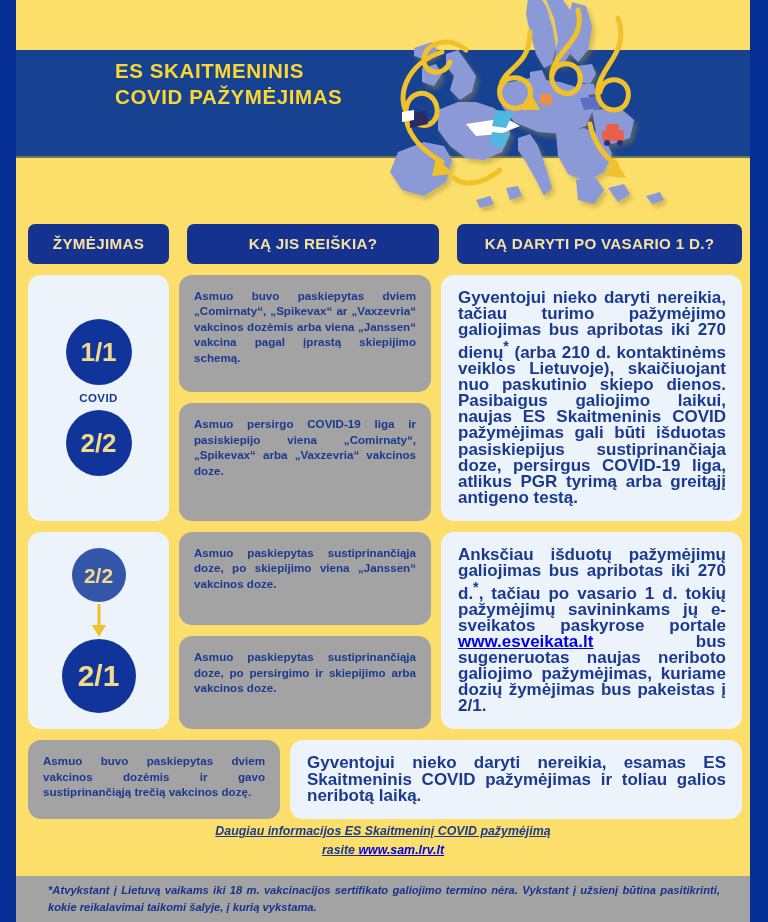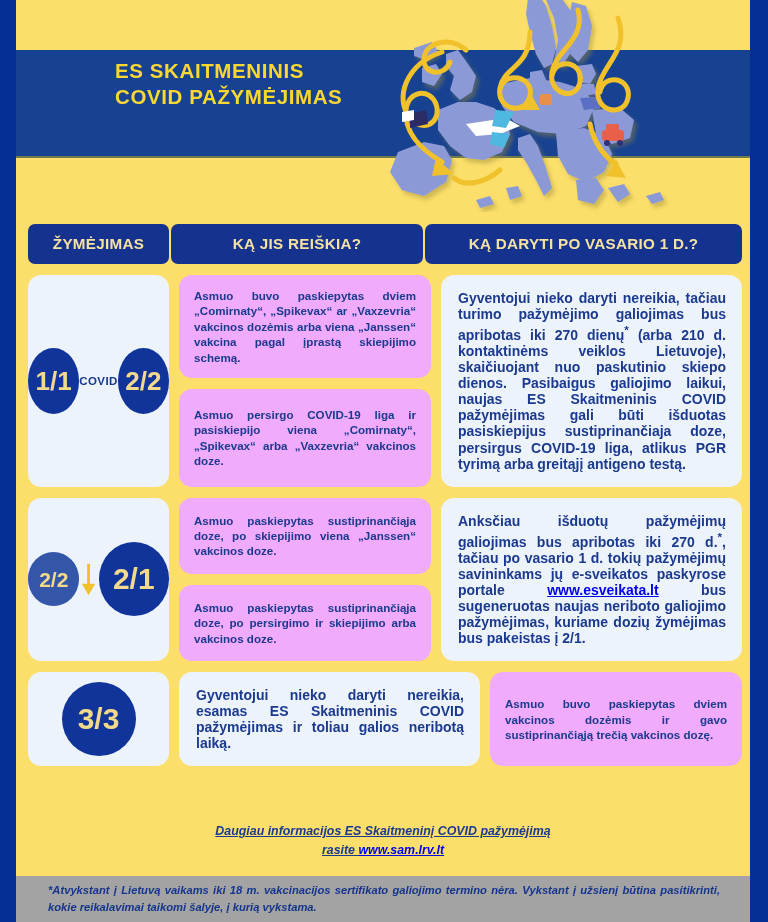--- a/index.html
+++ b/index.html
@@ -56,59 +56,59 @@
     pointer-events: none;
   }
   .map-wrap svg { display: block; width: 100%; height: 100%; }
 
   
   .table {
     position: absolute;
     left: 28px; top: 224px;
     width: 714px;
   }
-  .thead { display: flex; gap: 2px; }
+  .thead { display: flex; gap: 18px; }
   .th {
     background: #15328f;
     color: #f6e2a0;
     border-radius: 7px;
     font-weight: bold;
     font-size: 15.2px;
     letter-spacing: .3px;
     text-align: center;
     padding: 11px 4px 12px;
     white-space: nowrap;
   }
   .th.c1 { width: 141px; }
   .th.c2 { width: 252px; }
   .th.c3 { width: 301px; flex: 1; }
 
   .row { display: flex; gap: 10px; margin-top: 11px; align-items: stretch; }
   .cell { background: #edf3fb; border-radius: 13px; }
-  .cell.c1 { width: 141px; display: flex; 
+  .cell.c1 { width: 141px; display: flex; flex-direction: column;
              align-items: center; justify-content: center; }
   .cell.c2 { width: 252px; display: flex; flex-direction: column; gap: 11px;
              background: transparent; }
   .cell.c3 { flex: 1; display: flex; align-items: center;
              padding: 15px 16px 15px 17px; }
 
   .subcell {
-    background: #f0abfc; border-radius: 13px;
-    flex: 1; display: flex; align-items: center;
+    background: #a3a3a3; border-radius: 13px;
+    flex: 1; display: flex; align-items: flex-start;
     padding: 13px 15px;
   }
 
   .txt {
     color: #1b3a8f;
     font-size: 11.6px;
     line-height: 15.4px;
     text-align: justify;
     font-weight: 600;
   }
-  .txt.c3 { font-size: 14px; line-height: 16.1px; }
+  .txt.c3 { font-size: 17px; line-height: 16.1px; }
   .txt .lnk { text-decoration: underline; }
 
   
   .circle {
     border-radius: 50%;
     background: #10349a;
     color: #f3d98c;
     display: flex; align-items: center; justify-content: center;
     font-weight: bold;
     line-height: 1;
@@ -295,30 +295,27 @@
         <div class="subcell">
           <div class="txt">Asmuo paskiepytas sustiprinančiąja doze, po persirgimo ir skiepijimo arba vakcinos doze.</div>
         </div>
       </div>
       <div class="cell c3">
         <div class="txt c3"><span>Anksčiau išduotų pažymėjimų galiojimas bus apribotas iki 270 d.</span><sup>*</sup><span>, tačiau po vasario 1 d. tokių pažymėjimų savininkams jų e-sveikatos paskyrose portale </span><a class="lnk" href="#">www.esveikata.lt</a><span> bus sugeneruotas naujas neriboto galiojimo pažymėjimas, kuriame dozių žymėjimas bus pakeistas į 2/1.</span></div>
       </div>
     </div>
 
     <div class="row">
-      <div class="cell c1">
-        <div class="circle huge">3/3</div>
+      <div class="cell c2">
+        <div class="subcell">
+          <div class="txt">Asmuo buvo paskiepytas dviem vakcinos dozėmis ir gavo sustiprinančiąją trečią vakcinos dozę.</div>
+        </div>
       </div>
       <div class="cell c3">
         <div class="txt c3">Gyventojui nieko daryti nereikia, esamas ES Skaitmeninis COVID pažymėjimas ir toliau galios neribotą laiką.</div>
-      </div>
-      <div class="cell c2">
-        <div class="subcell">
-          <div class="txt">Asmuo buvo paskiepytas dviem vakcinos dozėmis ir gavo sustiprinančiąją trečią vakcinos dozę.</div>
-        </div>
       </div>
     </div>
   </div>
 
   <div class="footer-note">
     <div>Daugiau informacijos ES Skaitmeninį COVID pažymėjimą</div>
     <div><span>rasite </span><a class="lnk" href="#">www.sam.lrv.lt</a></div>
   </div>
 
   <div class="disclaimer">*Atvykstant į Lietuvą vaikams iki 18 m. vakcinacijos sertifikato galiojimo termino nėra. Vykstant į užsienį būtina pasitikrinti, kokie reikalavimai taikomi šalyje, į kurią vykstama.</div>

